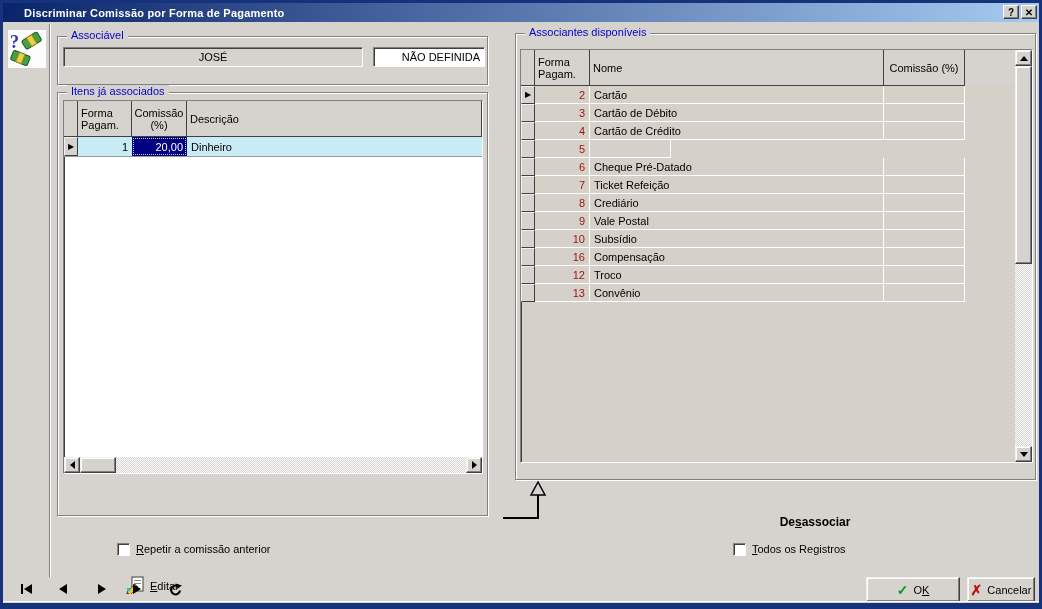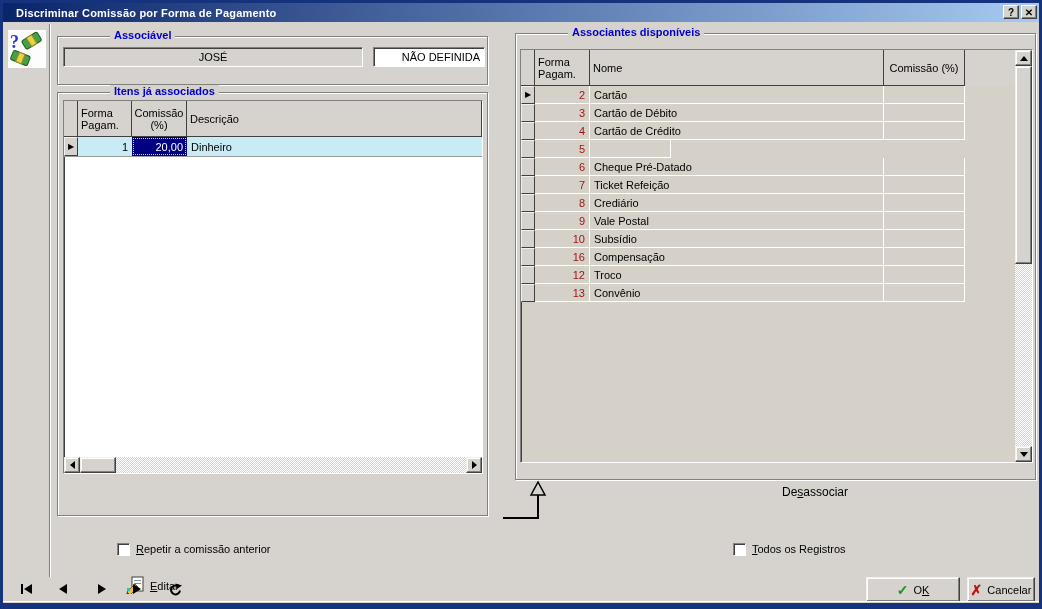--- a/index.html
+++ b/index.html
@@ -6,31 +6,31 @@
   html,body { width:1042px; height:609px; }
   body { font-family:"Liberation Sans", sans-serif; font-size:11px; color:#000; background:#3a6ea5; }
 
   .window { position:relative; width:1042px; height:609px; background:#d6d3ce;
             border:3px solid #15327c; border-bottom-width:6px; overflow:hidden; }
 
   
   .titlebar { position:absolute; left:0; top:0; width:1036px; height:19px;
               background:linear-gradient(to right,#0a246a,#a6caf0);
               display:flex; align-items:center; }
-  .title { color:#fff; font-weight:bold; font-size:11px; padding-left:13px; letter-spacing:.2px; }
+  .title { color:#fff; font-weight:bold; font-size:11px; padding-left:21px; letter-spacing:.2px; }
   .tb-btns { position:absolute; right:2px; top:2px; display:flex; gap:2px; }
   .tb-btn { width:16px; height:14px; background:#d6d3ce; border:1px solid; border-color:#fff #404040 #404040 #fff;
             box-shadow:inset -1px -1px 0 #808080; font-weight:bold; font-size:10px; line-height:11px;
             text-align:center; cursor:default; font-family:"Liberation Sans",sans-serif; }
 
   
   .sunken { border:1px solid; border-color:#808080 #fff #fff #808080; box-shadow:inset 1px 1px 0 #404040; }
   .raised { border:1px solid; border-color:#f2f1ef #404040 #404040 #f2f1ef; box-shadow:inset -1px -1px 0 #808080, inset 1px 1px 0 #fff; background:#d6d3ce; }
   .group  { position:absolute; border:1px solid #808080; box-shadow:inset 1px 1px 0 #fff, 1px 1px 0 #fff; }
-  .legend { position:absolute; top:-8px; left:9px; background:#d6d3ce; padding:0 4px; color:#0000cc; font-weight:bold;margin-left:43px; }
+  .legend { position:absolute; top:-8px; left:9px; background:#d6d3ce; padding:0 4px; color:#0000cc; font-weight:normal; }
 
   .helpimg { position:absolute; left:5px; top:27px; width:38px; height:38px; background:#fdfdfd; }
   .vgroove { position:absolute; left:46px; top:21px; height:553px; width:2px;
              border-left:1px solid #808080; border-right:1px solid #fff; }
 
   
   .fld { position:absolute; height:20px; padding:3px 4px 0 4px; background:#d6d3ce; }
   .fld.white { background:#fff; text-align:right; }
 
   
@@ -79,22 +79,22 @@
   .vthumb { height:198px; flex:none; }
   .tri-l { width:0; height:0; border:4px solid transparent; border-right:5px solid #000; margin-left:-4px; }
   .tri-r { width:0; height:0; border:4px solid transparent; border-left:5px solid #000; margin-right:-4px; }
   .tri-u { width:0; height:0; border:4px solid transparent; border-bottom:5px solid #000; margin-top:-4px; }
   .tri-d { width:0; height:0; border:4px solid transparent; border-top:5px solid #000; margin-bottom:-4px; }
 
   
   .editar { position:absolute; left:68px; top:483px; display:flex; align-items:center; gap:6px; height:20px; cursor:default; }
   .accel { text-decoration:underline; }
   .arrowelbow { position:absolute; left:498px; top:476px; }
-  .desassoc { position:absolute; left:747px; top:482px; width:130px; text-align:center;
-              font-weight:normal; font-size:12px; }
+  .desassoc { position:absolute; left:747px; top:512px; width:130px; text-align:center;
+              font-weight:bold; font-size:12px; }
   .chk { position:absolute; display:flex; align-items:center; gap:6px; height:14px; }
   .chkbox { width:13px; height:13px; background:#fff; border:1px solid; border-color:#808080 #fff #fff #808080;
             box-shadow:inset 1px 1px 0 #404040; }
   .navbtn { position:absolute; top:575px; width:28px; height:22px; background:transparent; border:none;
             display:flex; align-items:center; justify-content:center; }
   .btn { position:absolute; top:574px; height:25px; background:#d6d3ce;
          border:1px solid; border-color:#f2f1ef #404040 #404040 #f2f1ef;
          box-shadow:inset -1px -1px 0 #808080, inset 1px 1px 0 #fff;
          display:flex; align-items:center; justify-content:center; gap:5px;
          font-family:"Liberation Sans",sans-serif; font-size:11px; }

